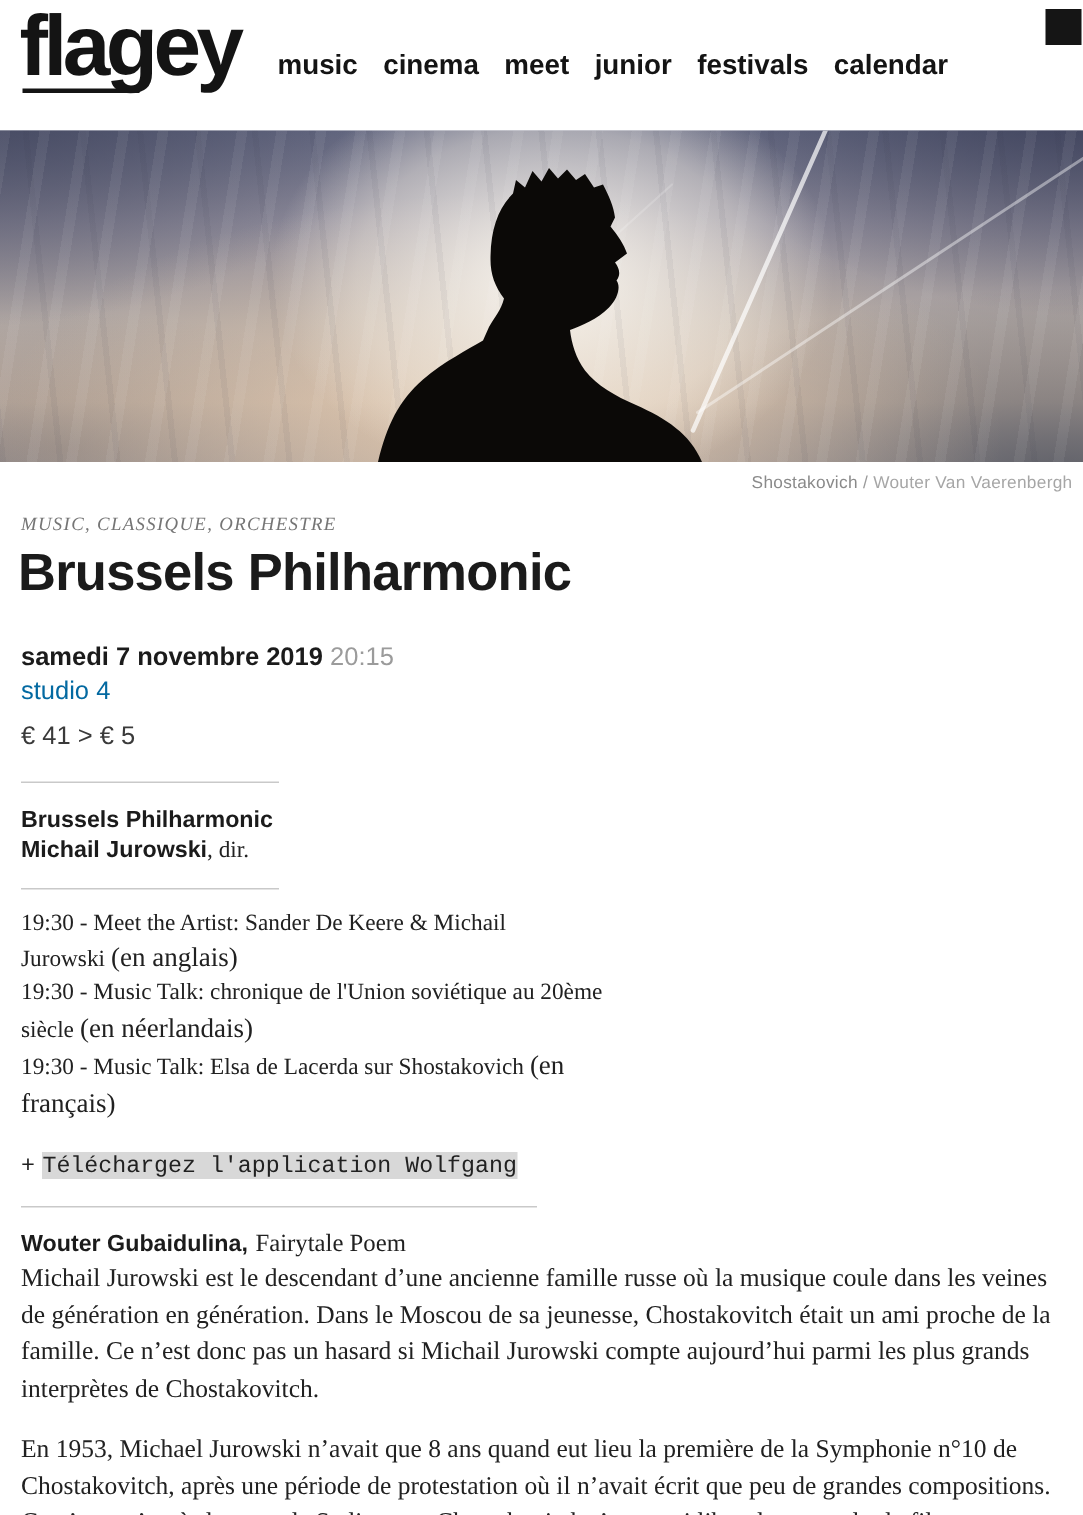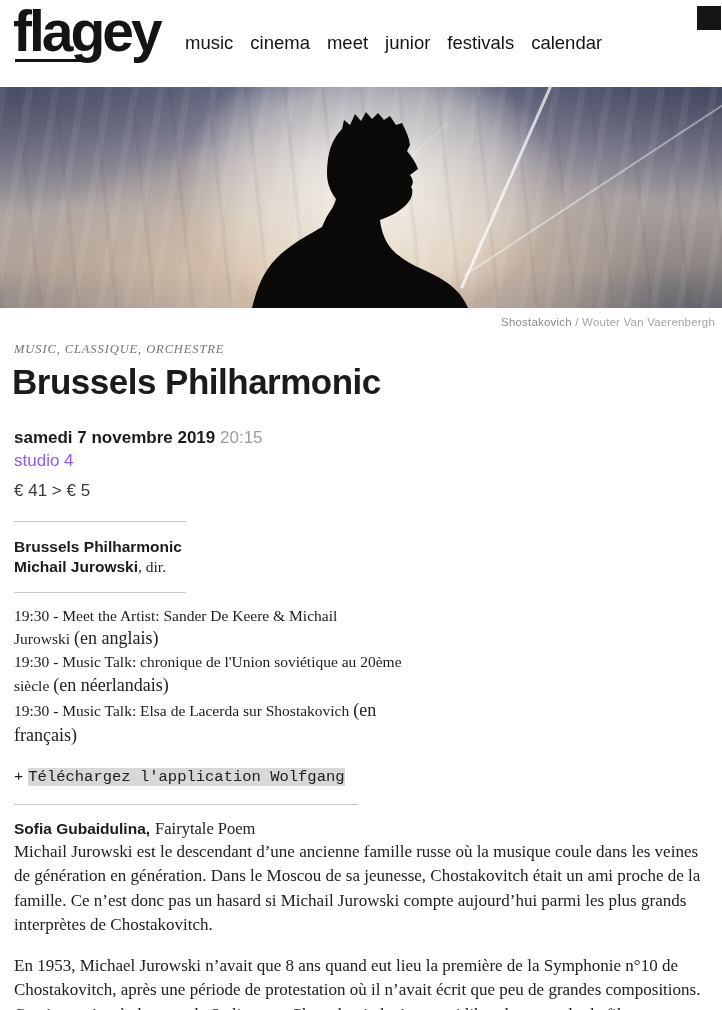--- a/index.html
+++ b/index.html
@@ -15,21 +15,21 @@
     position:absolute; left:13px; top:2px;
     font-family:"Liberation Sans", sans-serif;
     font-size:57px; font-weight:700; letter-spacing:-3px; color:#141414;
     line-height:1.05; cursor:pointer;
   }
   .logo-underline {
     position:absolute; left:15px; top:59px; width:78px; height:3px; background:#141414;
   }
   .nav {
     position:absolute; left:185px; top:32px; display:flex; gap:17px;
-    font-size:18.5px; font-weight:400; color:#141414;
+    font-size:18.5px; font-weight:700; color:#141414;
   }
   .nav a { color:#141414; text-decoration:none; cursor:pointer; }
   .menu-square {
     position:absolute; right:1px; top:6px; width:24px; height:24px;
     background:#151515; cursor:pointer;
   }
 
   
   .hero {
     position:relative; width:722px; height:221px; overflow:hidden;
@@ -67,21 +67,21 @@
   }
   .title {
     margin:5px 0 0 -2px; font-size:35px; font-weight:700; letter-spacing:-0.5px;
     color:#1b1b1b; line-height:1.15;
   }
   .subtitle { margin-top:9px; font-size:22px; font-weight:700; color:#1b1b1b; }
 
   .meta { margin-top:25px; font-size:17px; line-height:1.32; }
   .meta .date { font-weight:700; color:#1b1b1b; }
   .meta .time { color:#9b9b9b; font-weight:400; }
-  .meta .venue { color:#8b5cf6; }
+  .meta .venue { color:#0369a1; }
   .meta .price { margin-top:8px; color:#3a3a3a; }
 
   .rule { border:none; border-top:1px solid #c9c9c9; margin:18px 0 0 0; }
   .rule.w1 { width:172px; }
   .rule.w2 { width:172px; margin-top:15px; }
   .rule.w3 { width:344px; margin-top:15px; }
 
   .performers { margin-top:15px; font-size:15.5px; line-height:1.3; }
   .performers b { color:#1b1b1b; }
   .performers .role { font-family:"Liberation Serif", serif; font-weight:400; color:#222; }
@@ -183,20 +183,20 @@
       <br>
       <span><span>19:30 - Music Talk: chronique de l'Union soviétique au 20ème siècle</span><span class="lang">(en néerlandais)</span></span>
       <br>
       <span><span>19:30 - Music Talk: Elsa de Lacerda sur Shostakovich</span><span class="lang">(en français)</span></span>
       <div class="app-line"><span class="plus">+</span><a class="app-link">Téléchargez l'application Wolfgang</a></div>
     </div>
 
     <hr class="rule w3">
 
     <div class="program">
-      <div><b>Sofia Gubaidulina,</b><span class="work">Fairytale Poem</span></div>
+      <div><b>Wouter Gubaidulina,</b><span class="work">Fairytale Poem</span></div>
     </div>
 
     <p class="bodytext para1">Michail Jurowski est le descendant d’une ancienne famille russe où la musique coule dans les veines de génération en génération. Dans le Moscou de sa jeunesse, Chostakovitch était un ami proche de la famille. Ce n’est donc pas un hasard si Michail Jurowski compte aujourd’hui parmi les plus grands interprètes de Chostakovitch.</p>
     <p class="bodytext para2">En 1953, Michael Jurowski n’avait que 8 ans quand eut lieu la première de la Symphonie n°10 de Chostakovitch, après une période de protestation où il n’avait écrit que peu de grandes compositions. Ce n’est qu’après la mort de Staline que Chostakovitch s’est senti libre de reprendre le fil symphonique avec ce que beaucoup considèrent comme son chef-d’œuvre absolu : la 10e.</p>
 
   </div>
 </div>
 
 </body></html>

